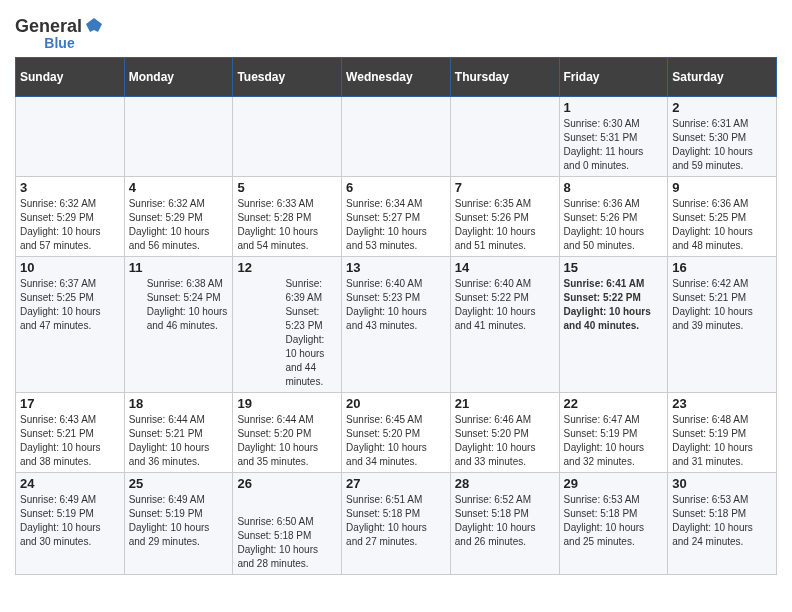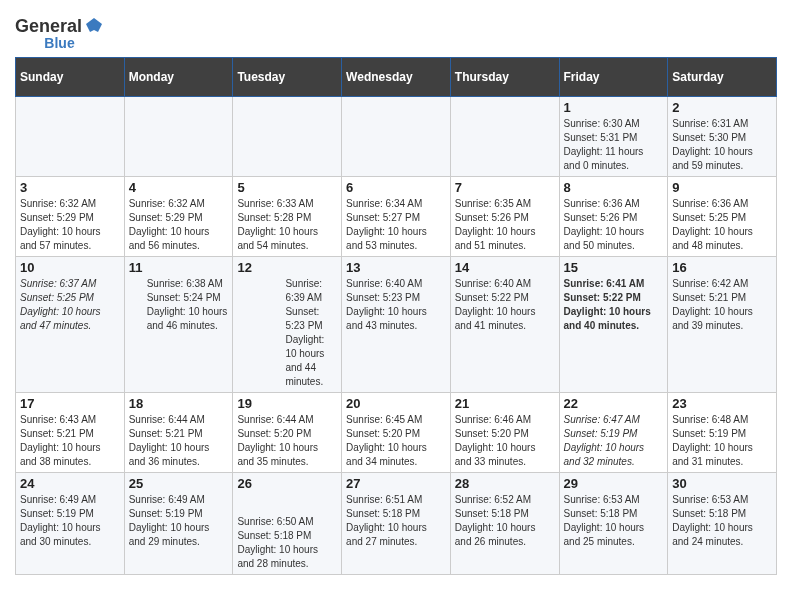--- a/index.html
+++ b/index.html
@@ -193,21 +193,21 @@
             <span class="day-num">9</span>
             <div class="day-info" style="white-space: pre-line;">Sunrise: 6:36 AM
 Sunset: 5:25 PM
 Daylight: 10 hours
 and 48 minutes.</div>
           </td>
         </tr>
         <tr>
           <td>
             <span class="day-num">10</span>
-            <div class="day-info" style="white-space: pre-line; font-style: italic;">Sunrise: 6:37 AM
+            <div class="day-info" style="white-space: pre-line;">Sunrise: 6:37 AM
 Sunset: 5:25 PM
 Daylight: 10 hours
 and 47 minutes.</div>
           </td>
           <td>
             <span class="day-num">11</span>
             <div class="day-info" style="white-space: pre-line; margin-left: 18px;">Sunrise: 6:38 AM
 Sunset: 5:24 PM
 Daylight: 10 hours
 and 46 minutes.</div>
@@ -279,21 +279,21 @@
           </td>
           <td>
             <span class="day-num">21</span>
             <div class="day-info" style="white-space: pre-line;">Sunrise: 6:46 AM
 Sunset: 5:20 PM
 Daylight: 10 hours
 and 33 minutes.</div>
           </td>
           <td>
             <span class="day-num">22</span>
-            <div class="day-info" style="white-space: pre-line; font-style: italic;">Sunrise: 6:47 AM
+            <div class="day-info" style="white-space: pre-line;">Sunrise: 6:47 AM
 Sunset: 5:19 PM
 Daylight: 10 hours
 and 32 minutes.</div>
           </td>
           <td>
             <span class="day-num">23</span>
             <div class="day-info" style="white-space: pre-line;">Sunrise: 6:48 AM
 Sunset: 5:19 PM
 Daylight: 10 hours
 and 31 minutes.</div>

